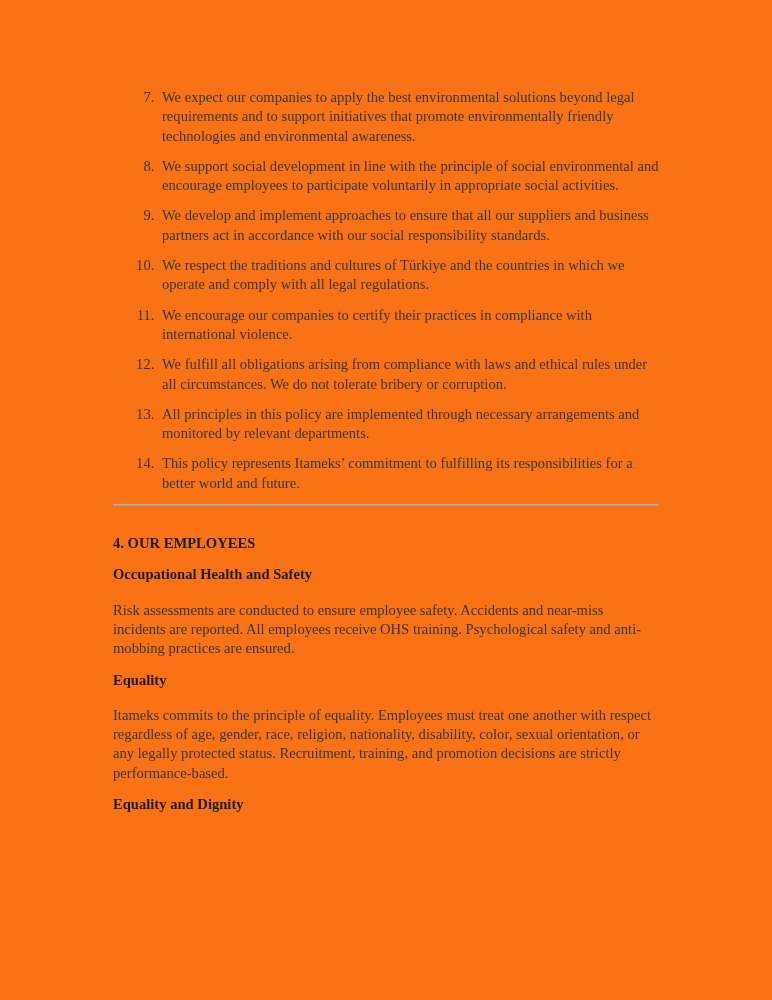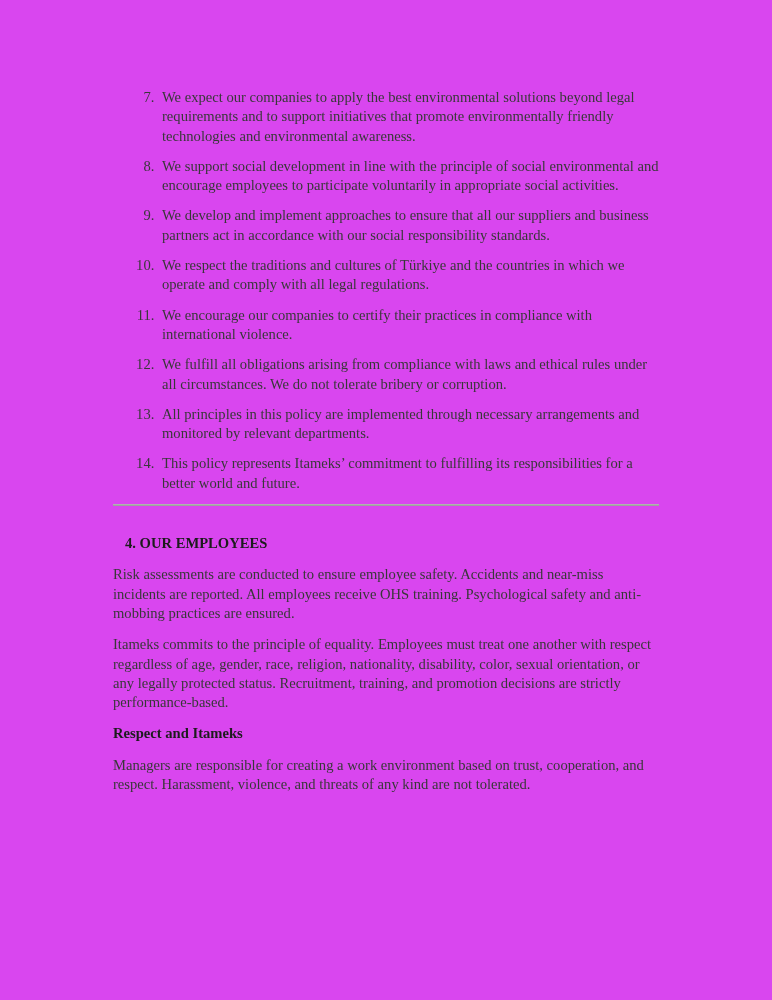--- a/index.html
+++ b/index.html
@@ -14,21 +14,21 @@
   }
   .page {
     box-sizing: border-box;
     width: 772px;
     height: 1000px;
     padding: 88px 113px 0 113px;
     font-family: "Liberation Serif", "DejaVu Serif", serif;
     font-size: 14.6px;
     line-height: 19.3px;
     color: #383838;
-    background: #d946ef;
+    background: #f97316;
   }
   ol.policy-list {
     margin: 0;
     padding: 0 0 0 45px;
   }
   ol.policy-list li {
     margin: 0 0 11px 0;
     padding-left: 4px;
   }
   .rule {
@@ -36,32 +36,32 @@
     background: linear-gradient(#b9b9b9, #989898);
     margin: 10px 0 28px 0;
     border: none;
   }
   h1.section-title {
     font-family: "Liberation Serif", "DejaVu Serif", serif;
     font-size: 14.6px;
     line-height: 19.3px;
     font-weight: bold;
     color: #1c1c1c;
-    margin: 0 0 12px 12px;
+    margin: 0 0 12px 0;
   }
   h2.sub {
     font-family: "Liberation Serif", "DejaVu Serif", serif;
     font-size: 14.6px;
     line-height: 19.3px;
     font-weight: bold;
     color: #1c1c1c;
     margin: 0 0 12px 0;
   }
   p.body-text {
-    margin: 8px 0 12px 0;
+    margin: 16px 0 12px 0;
   }
 </style>
 </head>
 <body>
 
 <div class="page">
 
   <ol class="policy-list" start="7">
     <li>We expect our companies to apply the best environmental solutions beyond legal requirements and to support initiatives that promote environmentally friendly technologies and environmental awareness.</li>
     <li>We support social development in line with the principle of social environmental and encourage employees to participate voluntarily in appropriate social activities.</li>
@@ -70,21 +70,22 @@
     <li>We encourage our companies to certify their practices in compliance with international violence.</li>
     <li>We fulfill all obligations arising from compliance with laws and ethical rules under all circumstances. We do not tolerate bribery or corruption.</li>
     <li>All principles in this policy are implemented through necessary arrangements and monitored by relevant departments.</li>
     <li>This policy represents Itameks’ commitment to fulfilling its responsibilities for a better world and future.</li>
   </ol>
 
   <div class="rule"></div>
 
   <h1 class="section-title">4. OUR EMPLOYEES</h1>
 
+  <h2 class="sub">Occupational Health and Safety</h2>
   <p class="body-text">Risk assessments are conducted to ensure employee safety. Accidents and near-miss incidents are reported. All employees receive OHS training. Psychological safety and anti-mobbing practices are ensured.</p>
 
+  <h2 class="sub">Equality</h2>
   <p class="body-text">Itameks commits to the principle of equality. Employees must treat one another with respect regardless of age, gender, race, religion, nationality, disability, color, sexual orientation, or any legally protected status. Recruitment, training, and promotion decisions are strictly performance-based.</p>
 
-  <h2 class="sub">Respect and Itameks</h2>
-  <p class="body-text">Managers are responsible for creating a work environment based on trust, cooperation, and respect. Harassment, violence, and threats of any kind are not tolerated.</p>
+  <h2 class="sub">Equality and Dignity</h2>
 
 
 </div>
 
 </body></html>

